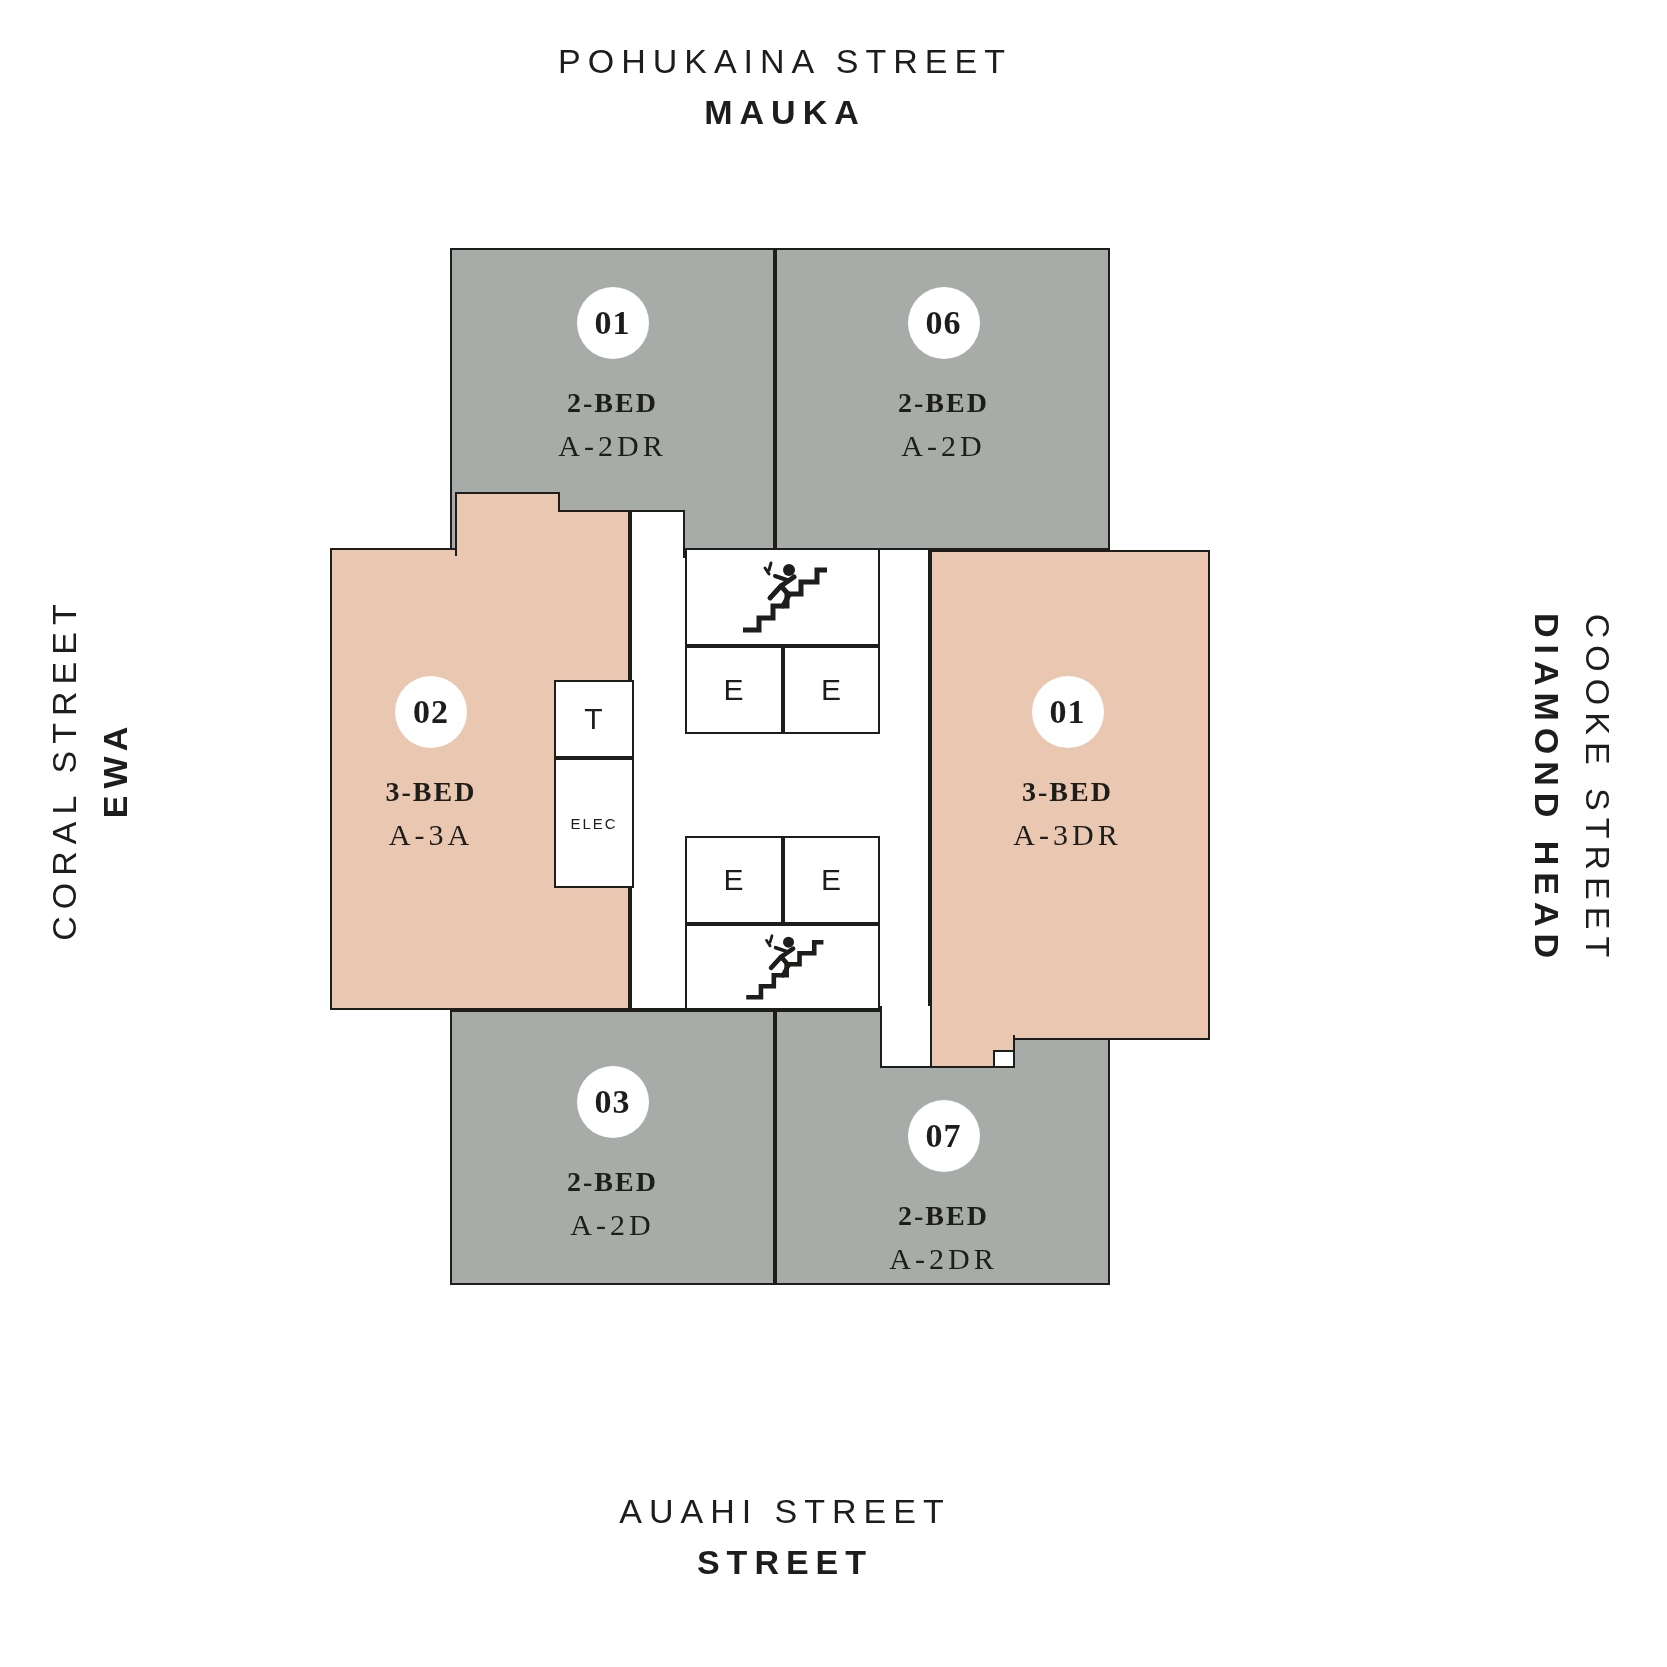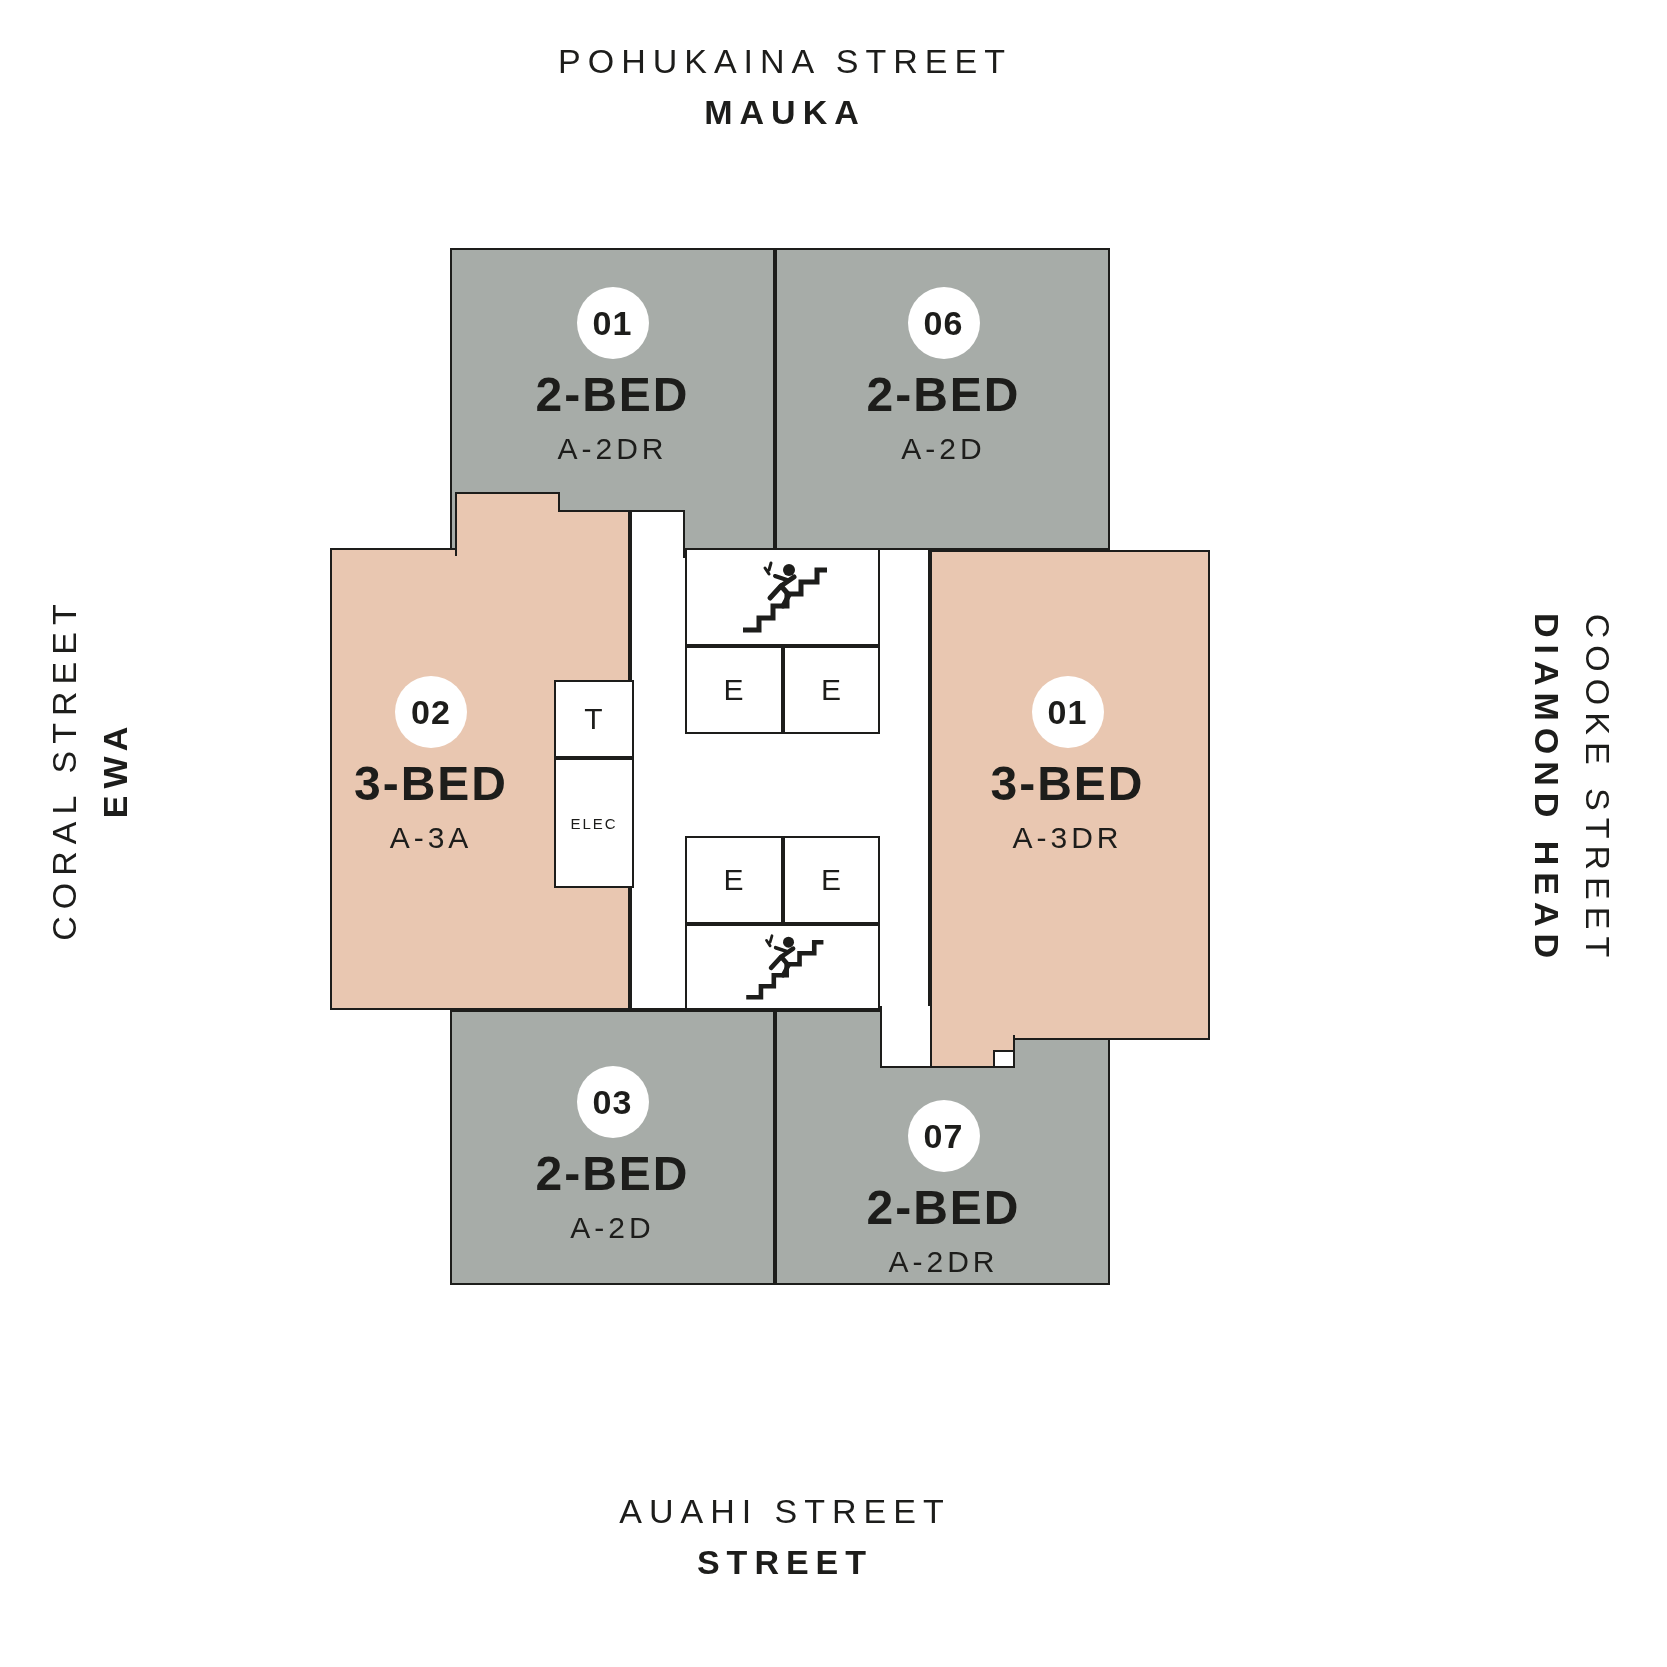--- a/index.html
+++ b/index.html
@@ -19,24 +19,24 @@
   .room-label.small{font-size:15px;letter-spacing:2px;font-weight:400;}
 
   
   .street{position:absolute;text-align:center;}
   .street .street-name{font-size:34px;font-weight:500;letter-spacing:7px;white-space:nowrap;}
   .street .street-dir{font-size:34px;font-weight:800;letter-spacing:7px;margin-top:12px;white-space:nowrap;}
   .rot-left{transform:rotate(-90deg);}
   .rot-right{transform:rotate(90deg);}
 
   
-  .unit-label{position:absolute;text-align:center;}
+  .unit-label{position:absolute;text-align:center;font-family:Liberation Serif, serif;}
   .badge{width:72px;height:72px;border-radius:50%;background:var(--badge,#ffffff);margin:0 auto;
          display:flex;align-items:center;justify-content:center;font-size:34px;font-weight:800;letter-spacing:1px;}
-  .unit-type{margin-top:8px;font-size:48px;font-weight:800;letter-spacing:2px;white-space:nowrap;}
+  .unit-type{margin-top:28px;font-size:28px;font-weight:800;letter-spacing:2px;white-space:nowrap;}
   .unit-plan{margin-top:10px;font-size:30px;font-weight:400;letter-spacing:4px;white-space:nowrap;}
 
   .stair-icon{display:block;}
 </style>
 </head>
 <body>
 
 <div class="canvas">
 
   <div class="street" style="left:485px;top:42px;width:600px;">

